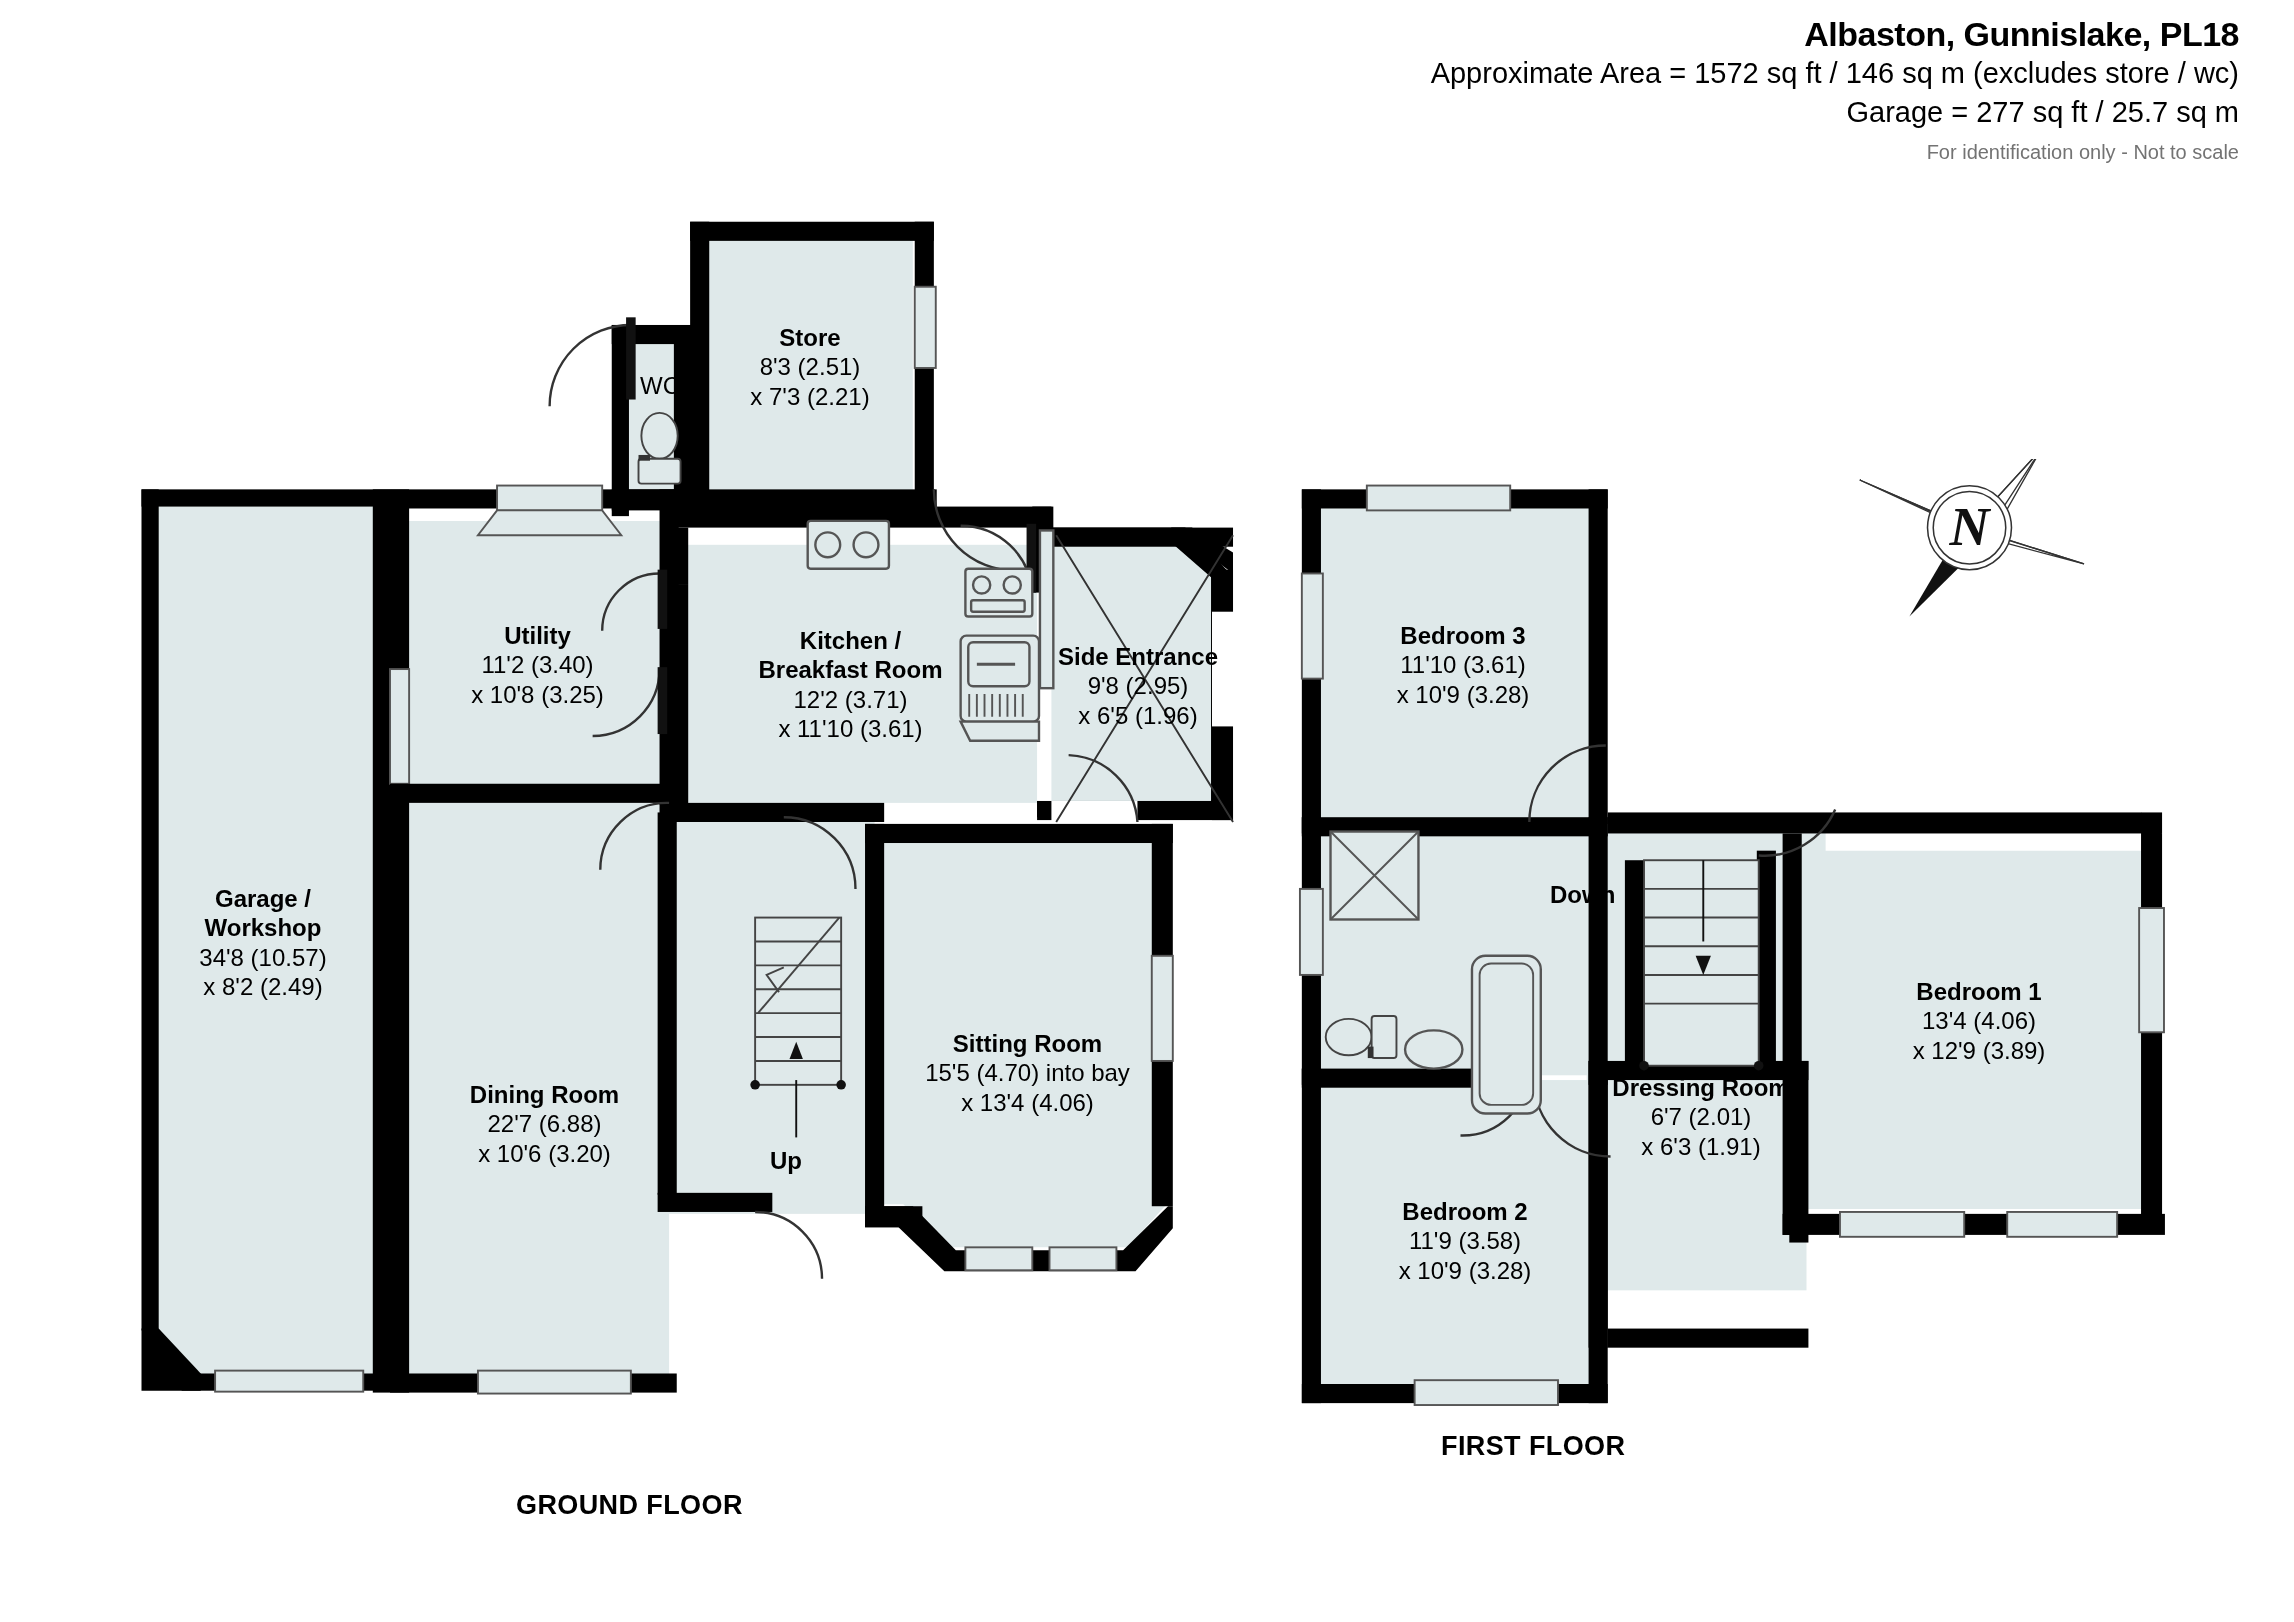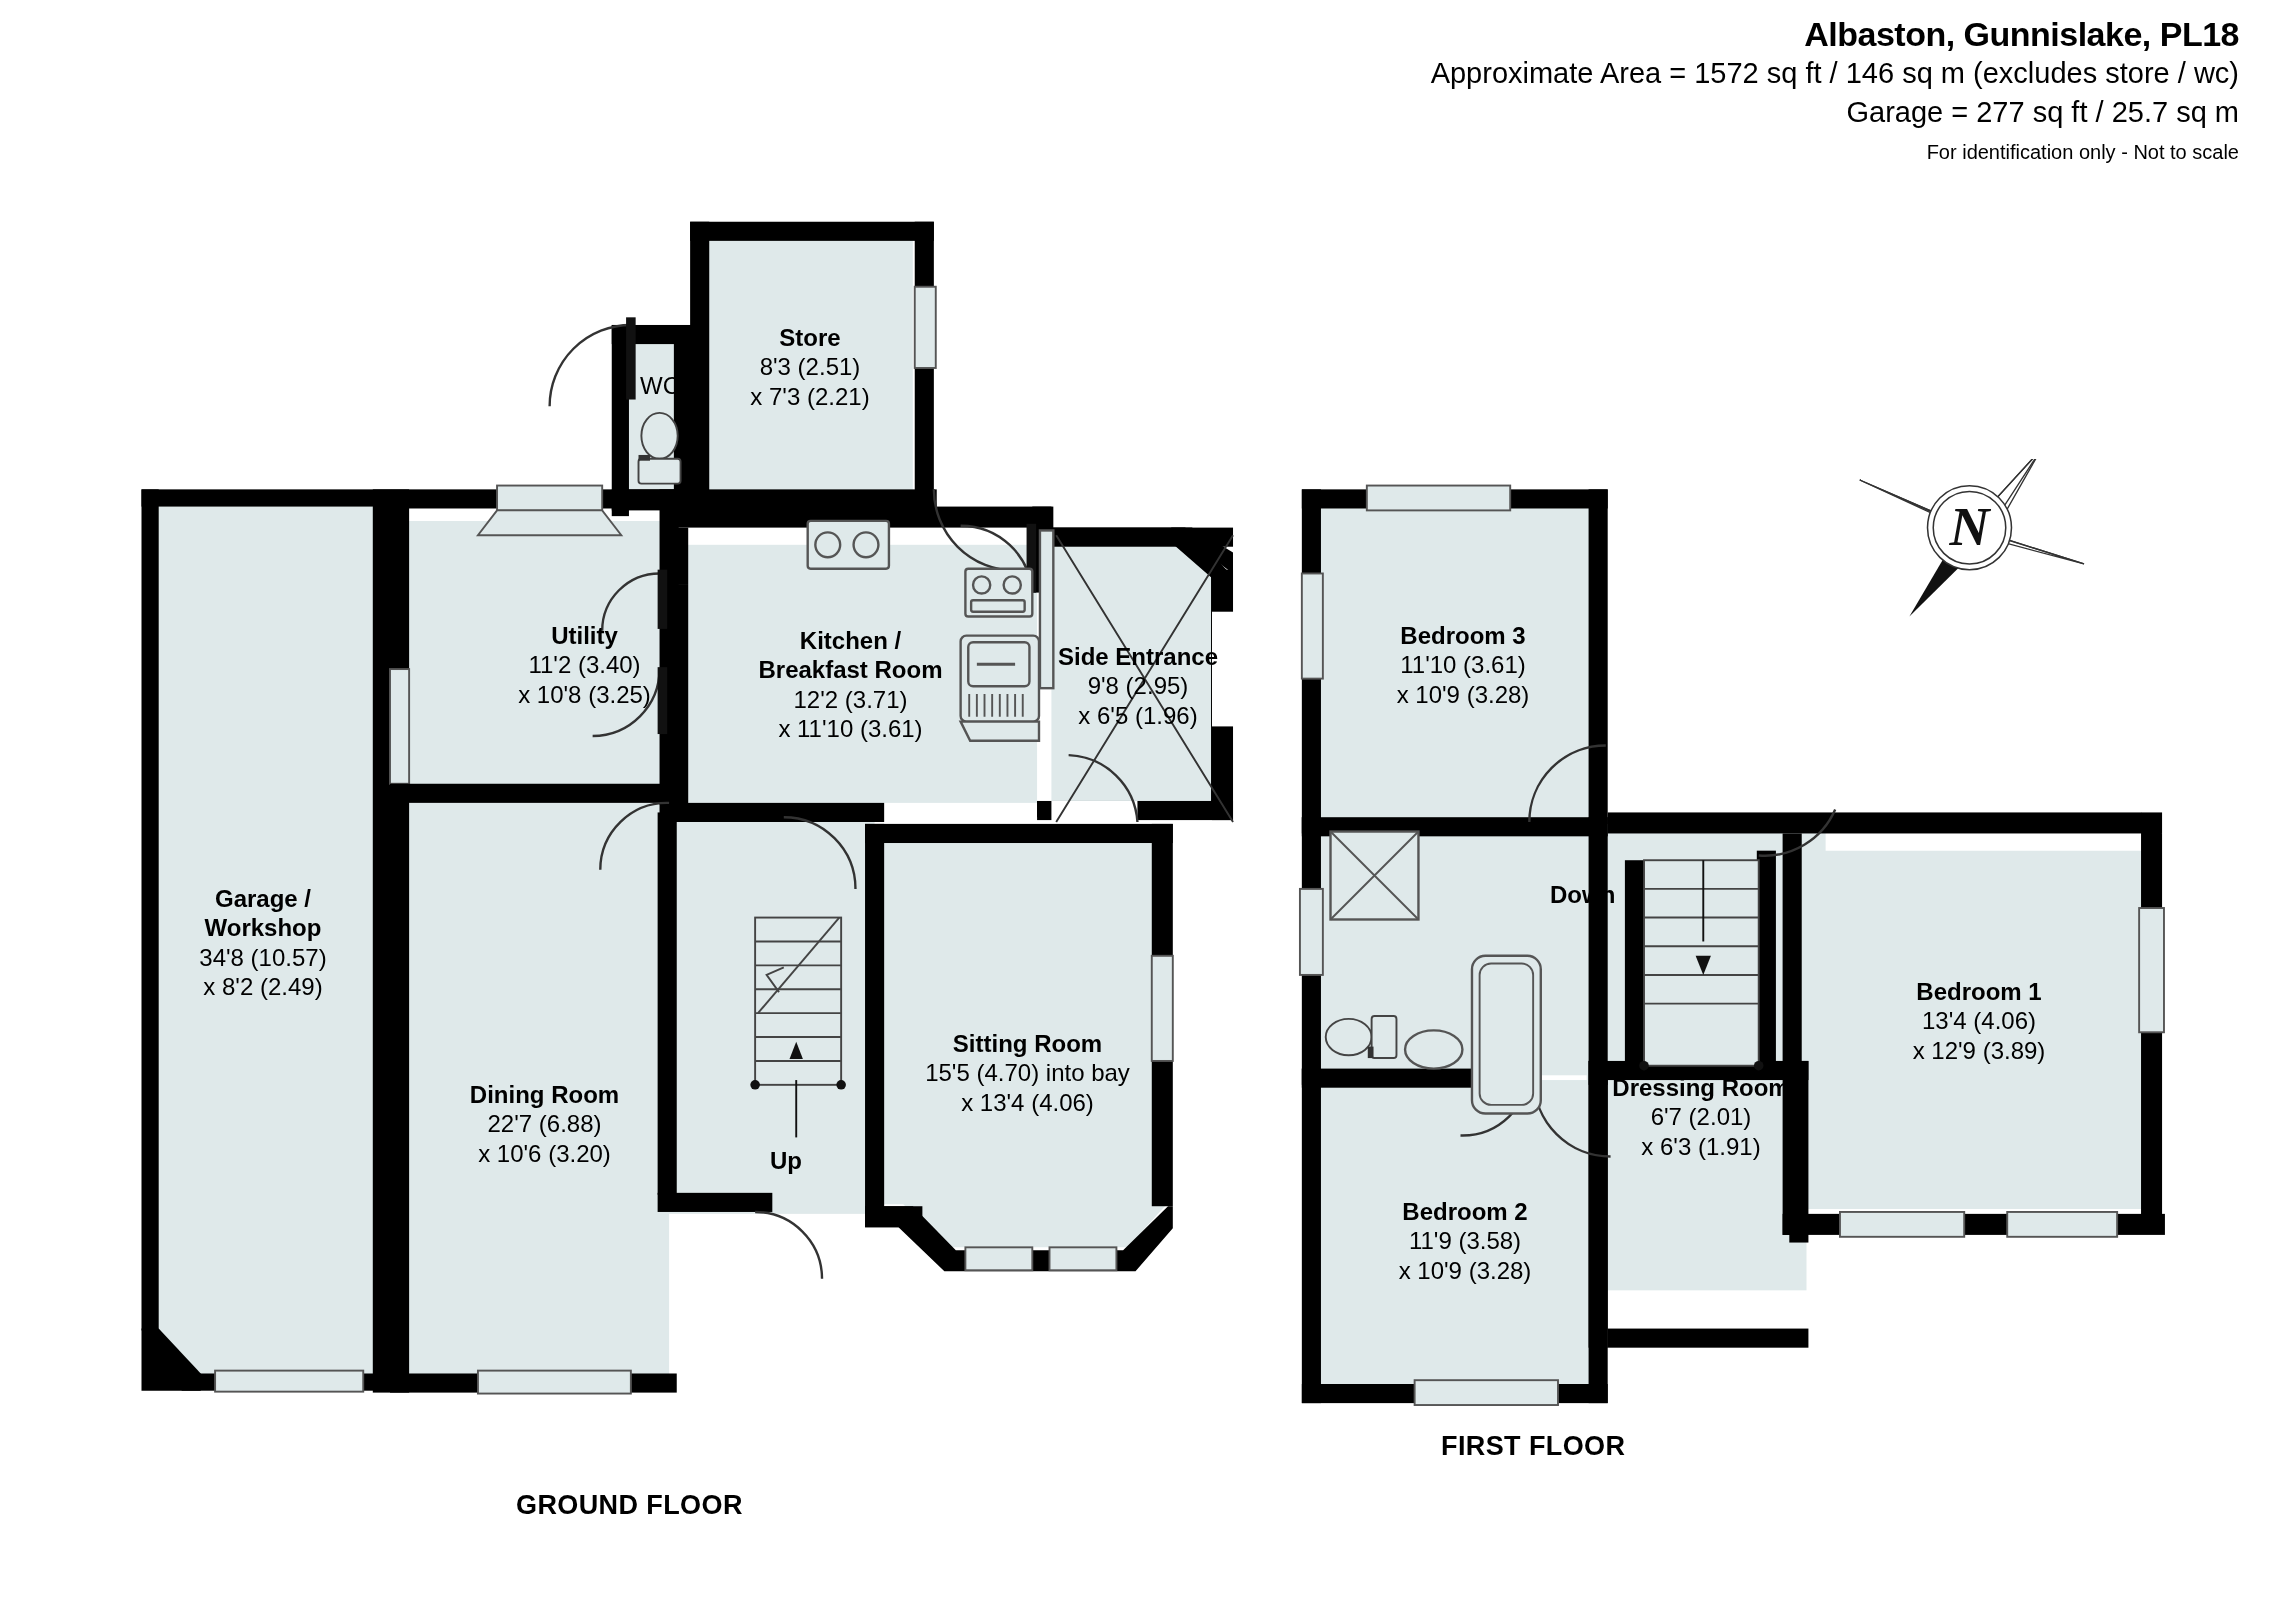--- a/index.html
+++ b/index.html
@@ -7,21 +7,21 @@
     width:2294px;height:1622px;position:relative;overflow:hidden;
     font-family:"Liberation Sans","DejaVu Sans",sans-serif;
     color:#000;
   }
   .abs{position:absolute;}
 
   
   #header{top:17px;right:55px;text-align:right;}
   #title{font-size:34px;font-weight:bold;letter-spacing:-0.5px;line-height:1.05;}
   .hline{font-size:29px;line-height:1.30;margin-top:1.9px;}
-  #hnote{font-size:20px;margin-top:9.6px;color:#000000;}
+  #hnote{font-size:20px;margin-top:9.6px;color:#737373;}
 
   
   #plan{top:0;left:0;width:2294px;height:1622px;}
 
   
   .rlabel{position:absolute;text-align:center;line-height:1.22;white-space:nowrap;}
   .rname{font-size:24px;font-weight:bold;}
   .rdim{font-size:24px;}
   .small-name{font-size:24px;font-weight:normal;}
 
@@ -287,21 +287,21 @@
 <div class="rlabel" style="left:707px;top:323px;width:206px;">
   <div class="rname">Store</div>
   <div class="rdim">8'3 (2.51)</div>
   <div class="rdim">x 7'3 (2.21)</div>
 </div>
 
 <div class="rlabel" style="left:621px;top:371px;width:78px;">
   <div class="small-name">WC</div>
 </div>
 
-<div class="rlabel" style="left:411px;top:621px;width:253px;margin-left:47px;">
+<div class="rlabel" style="left:411px;top:621px;width:253px;">
   <div class="rname">Utility</div>
   <div class="rdim">11'2 (3.40)</div>
   <div class="rdim">x 10'8 (3.25)</div>
 </div>
 
 <div class="rlabel" style="left:707px;top:626px;width:287px;">
   <div class="rname">Kitchen /</div>
   <div class="rname">Breakfast Room</div>
   <div class="rdim">12'2 (3.71)</div>
   <div class="rdim">x 11'10 (3.61)</div>

